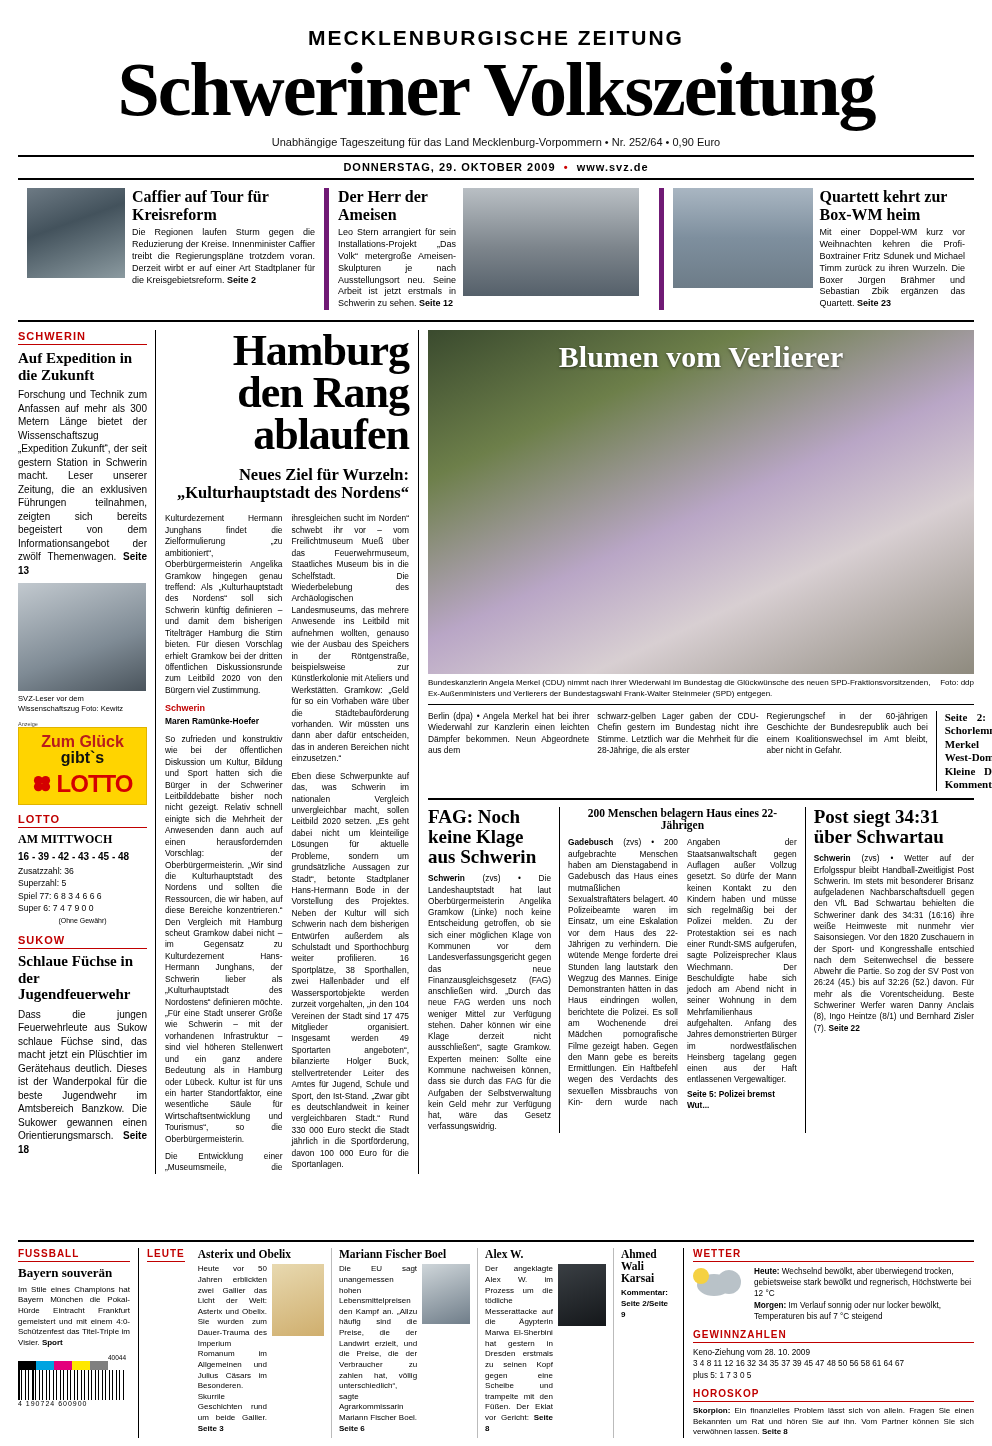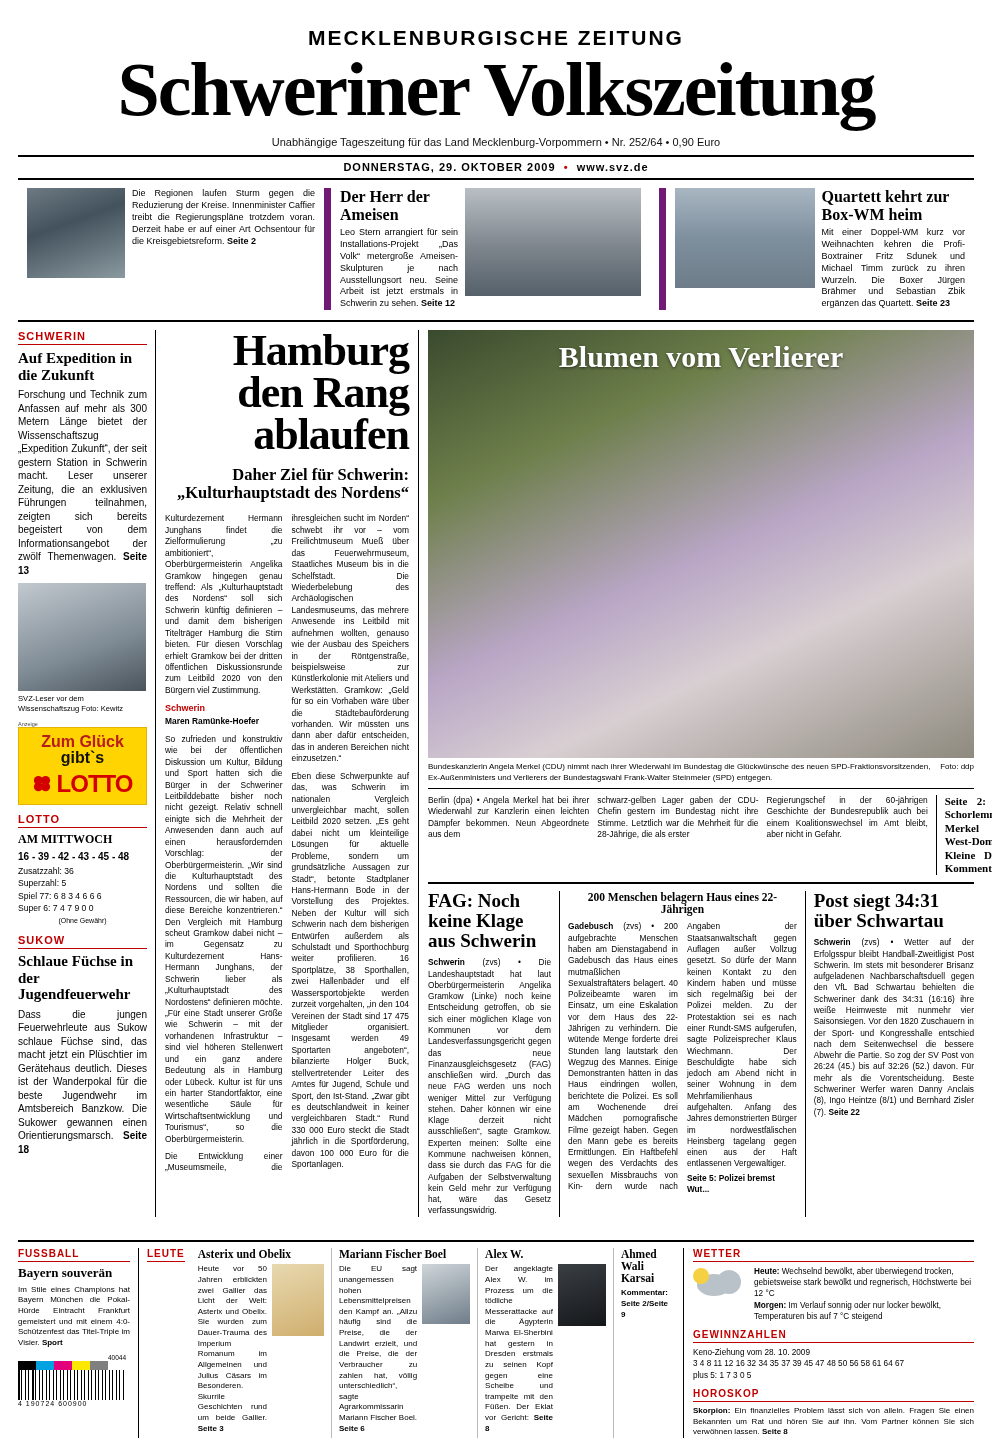--- a/index.html
+++ b/index.html
@@ -54,21 +54,21 @@
   .mh-rule2 { border-top: 2px solid #000; }
 
   
   .teasers {
     display: flex;
     gap: 0;
     padding: 8px 0 10px;
     border-bottom: 2px solid #000;
   }
   .teaser { display: flex; gap: 7px; padding: 0 9px; }
-  .teaser + .teaser { border-left: 7px solid #701a75; }
+  .teaser + .teaser { border-left: 5px solid #701a75; }
   .t1 { width: 32%; }
   .t2 { width: 35%; }
   .t3 { width: 33%; }
   .t-img { flex: 0 0 auto; }
   .t-text { flex: 1 1 auto; }
   .t-head {
     font-family: "Liberation Serif", serif;
     font-weight: bold;
     font-size: 16px;
     line-height: 1.08;
@@ -200,21 +200,21 @@
   }
   .byline {
     font-family:"Liberation Sans",sans-serif;
     font-size: 8.4px; font-weight:bold;
   }
   .byline-red { color:#c00000; font-weight:bold; font-size:9px; }
 
   
   .lead-photo {
     position: relative;
-    height: 428px;
+    height: 344px;
     background: linear-gradient(155deg,#3a4a2e 0%,#6d7f4a 25%,#b9a6c6 52%,#d8cfd2 70%,#8e8a7e 100%);
     overflow: hidden;
     text-decoration: underline;
   }
   .lead-photo .overlay-title {
     position: absolute; left: 0; right: 0; top: 10px;
     text-align: center;
     font-family: "Liberation Serif", serif;
     font-weight: bold;
     font-size: 30px;
@@ -335,22 +335,23 @@
     </div>
     <div class="mh-rule2"></div>
   </div>
 
   <div class="teasers">
     <div class="teaser t1">
       <div class="t-img">
         <div class="ph portrait1" style="width:98px;height:90px"></div>
       </div>
       <div class="t-text">
+        <div class="t-head">Caffier auf Tour für Kreisreform</div>
         <div class="t-body">
-          <span>Die Regionen laufen Sturm gegen die Reduzierung der Kreise. Innenminister Caffier treibt die Regierungspläne trotzdem voran. Derzeit habe er auf einer Art Ochsentour für die Kreisgebietsreform.</span>
+          <span>Die Regionen laufen Sturm gegen die Reduzierung der Kreise. Innenminister Caffier treibt die Regierungspläne trotzdem voran. Derzeit wirbt er auf einer Art Stadtplaner für die Kreisgebietsreform.</span>
           <span class="t-ref">Seite 2</span>
         </div>
       </div>
     </div>
     <div class="teaser t2">
       <div class="t-text" style="flex:0 0 118px">
         <div class="t-head">Der Herr der Ameisen</div>
         <div class="t-body">
           <span>Leo Stern arrangiert für sein Installations-Projekt „Das Volk“ metergroße Ameisen-Skulpturen je nach Ausstellungsort neu. Seine Arbeit ist jetzt erstmals in Schwerin zu sehen.</span>
           <span class="t-ref">Seite 12</span>
@@ -419,21 +420,21 @@
       <div class="left-head">Schlaue Füchse in der Jugendfeuerwehr</div>
       <div class="left-body">
         <span>Dass die jungen Feuerwehrleute aus Sukow schlaue Füchse sind, das macht jetzt ein Plüschtier im Gerätehaus deutlich. Dieses ist der Wanderpokal für die beste Jugendwehr im Amtsbereich Banzkow. Die Sukower gewannen einen Orientierungsmarsch.</span>
         <span class="ref">Seite 18</span>
       </div>
     </div>
 
     <div class="col-mid">
       <div class="big-head">Hamburg den Rang ablaufen</div>
       <div class="sub-head">
-        <span>Daher Ziel für Schwerin:</span><br>
+        <span>Neues Ziel für Wurzeln:</span><br>
         <span>„Kulturhauptstadt des Nordens“</span>
       </div>
       <div class="body2">
         <p style="margin:0 0 6px">Kulturdezernent Hermann Junghans findet die Zielformulierung „zu ambitioniert“, Oberbürgermeisterin Angelika Gramkow hingegen genau treffend: Als „Kulturhauptstadt des Nordens“ soll sich Schwerin künftig definieren – und damit dem bisherigen Titelträger Hamburg die Stirn bieten. Für diesen Vorschlag erhielt Gramkow bei der dritten öffentlichen Diskussionsrunde zum Leitbild 2020 von den Bürgern viel Zustimmung.</p>
         <p style="margin:0 0 2px" class="byline-red">Schwerin</p>
         <p style="margin:0 0 6px" class="byline">Maren Ramünke-Hoefer</p>
         <p style="margin:0 0 6px">So zufrieden und konstruktiv wie bei der öffentlichen Diskussion um Kultur, Bildung und Sport hatten sich die Bürger in der Schweriner Leitbilddebatte bisher noch nicht gezeigt. Relativ schnell einigte sich die Mehrheit der Anwesenden dann auch auf einen herausfordernden Vorschlag: der Oberbürgermeisterin. „Wir sind die Kulturhauptstadt des Nordens und sollten die Ressourcen, die wir haben, auf diese Bereiche konzentrieren.“ Den Vergleich mit Hamburg scheut Gramkow dabei nicht – im Gegensatz zu Kulturdezernent Hans-Hermann Junghans, der Schwerin lieber als „Kulturhauptstadt des Nordostens“ definieren möchte. „Für eine Stadt unserer Größe wie Schwerin – mit der vorhandenen Infrastruktur – sind viel höheren Stellenwert und ein ganz andere Bedeutung als in Hamburg oder Lübeck. Kultur ist für uns ein harter Standortfaktor, eine wesentliche Säule für Wirtschaftsentwicklung und Tourismus“, so die Oberbürgermeisterin.</p>
         <p style="margin:0 0 6px">Die Entwicklung einer „Museumsmeile, die ihresgleichen sucht im Norden“ schwebt ihr vor – vom Freilichtmuseum Mueß über das Feuerwehrmuseum, Staatliches Museum bis in die Schelfstadt. Die Wiederbelebung des Archäologischen Landesmuseums, das mehrere Anwesende ins Leitbild mit aufnehmen wollten, genauso wie der Ausbau des Speichers in der Röntgenstraße, beispielsweise zur Künstlerkolonie mit Ateliers und Werkstätten. Gramkow: „Geld für so ein Vorhaben wäre über die Städtebauförderung vorhanden. Wir müssten uns dann aber dafür entscheiden, das in anderen Bereichen nicht einzusetzen.“</p>
         <p style="margin:0">Eben diese Schwerpunkte auf das, was Schwerin im nationalen Vergleich unvergleichbar macht, sollen Leitbild 2020 setzen. „Es geht dabei nicht um kleinteilige Lösungen für aktuelle Probleme, sondern um grundsätzliche Aussagen zur Stadt“, betonte Stadtplaner Hans-Hermann Bode in der Vorstellung des Projektes. Neben der Kultur will sich Schwerin nach dem bisherigen Entwürfen außerdem als Schulstadt und Sporthochburg weiter profilieren. 16 Sportplätze, 38 Sporthallen, zwei Hallenbäder und elf Wassersportobjekte werden zurzeit vorgehalten, „in den 104 Vereinen der Stadt sind 17 475 Mitglieder organisiert. Insgesamt werden 49 Sportarten angeboten“, bilanzierte Holger Buck, stellvertretender Leiter des Amtes für Jugend, Schule und Sport, den Ist-Stand. „Zwar gibt es deutschlandweit in keiner vergleichbaren Stadt.“ Rund 330 000 Euro steckt die Stadt jährlich in die Sportförderung, davon 100 000 Euro für die Sportanlagen.</p>
       </div>

